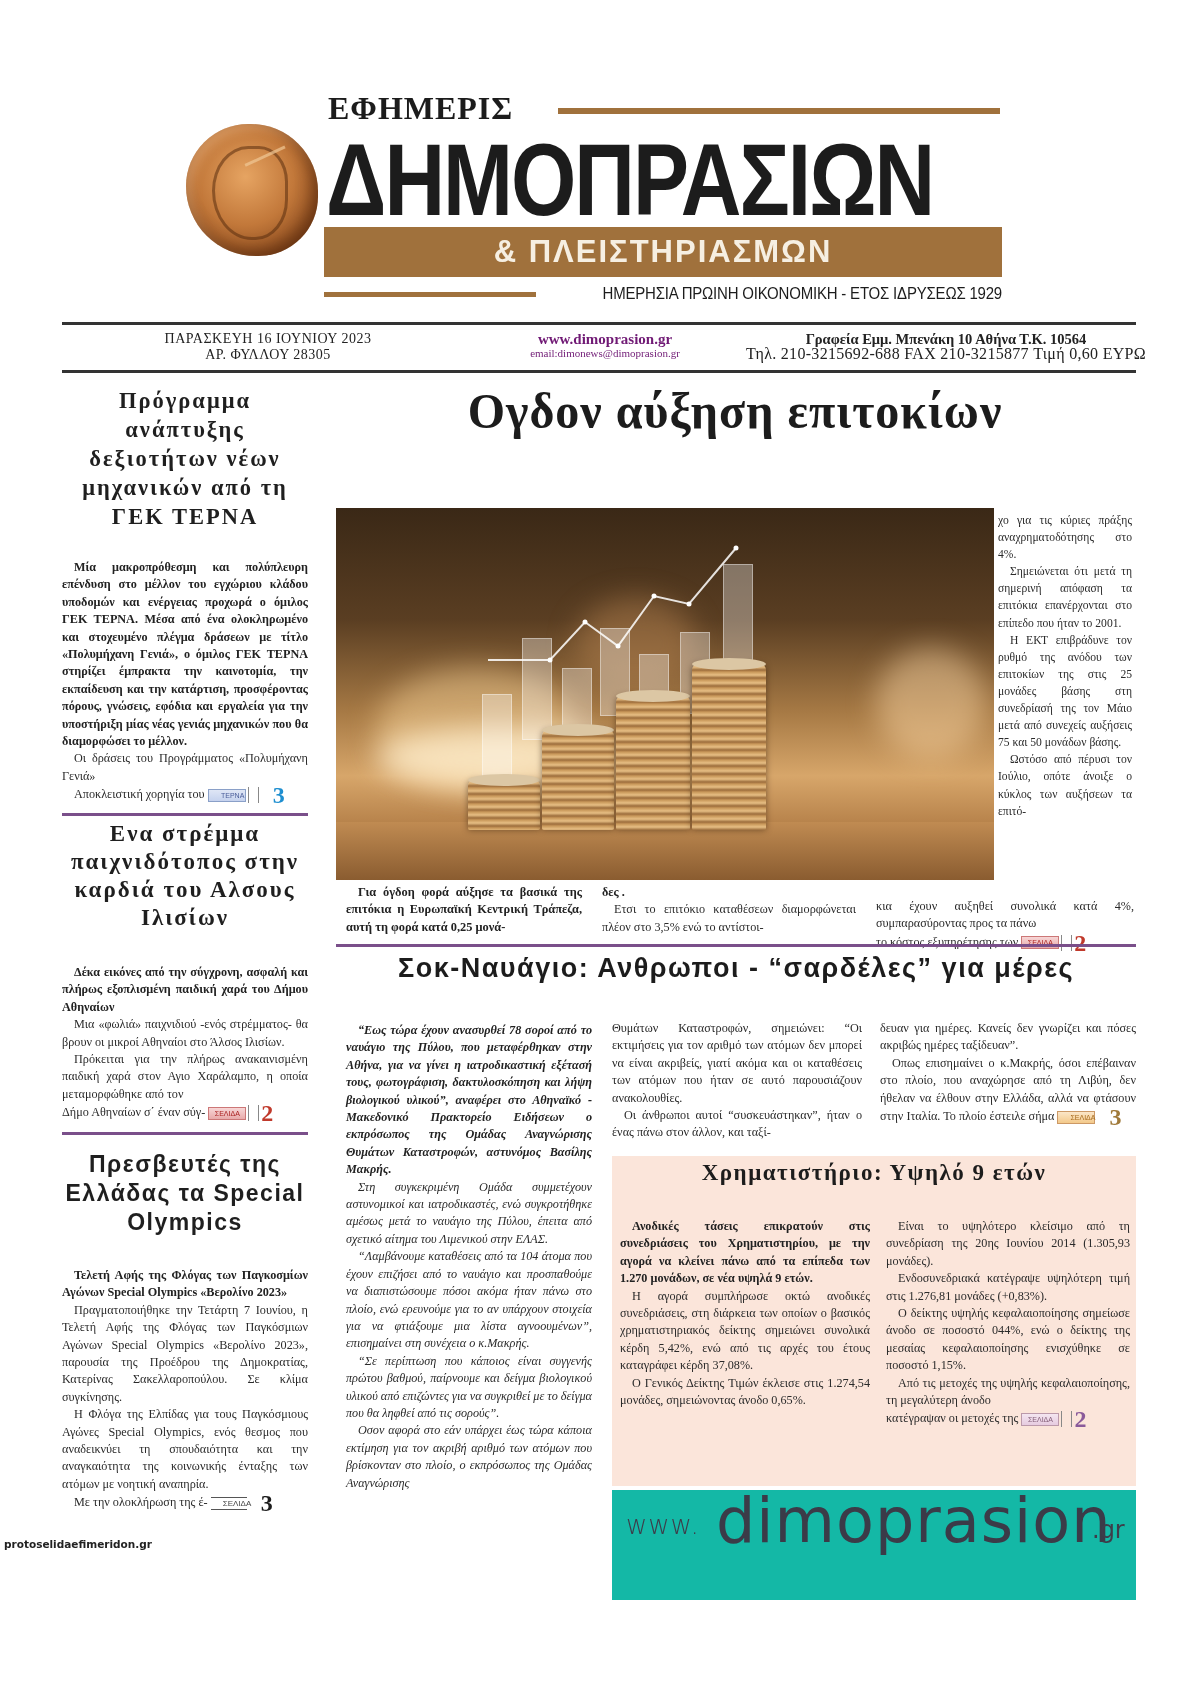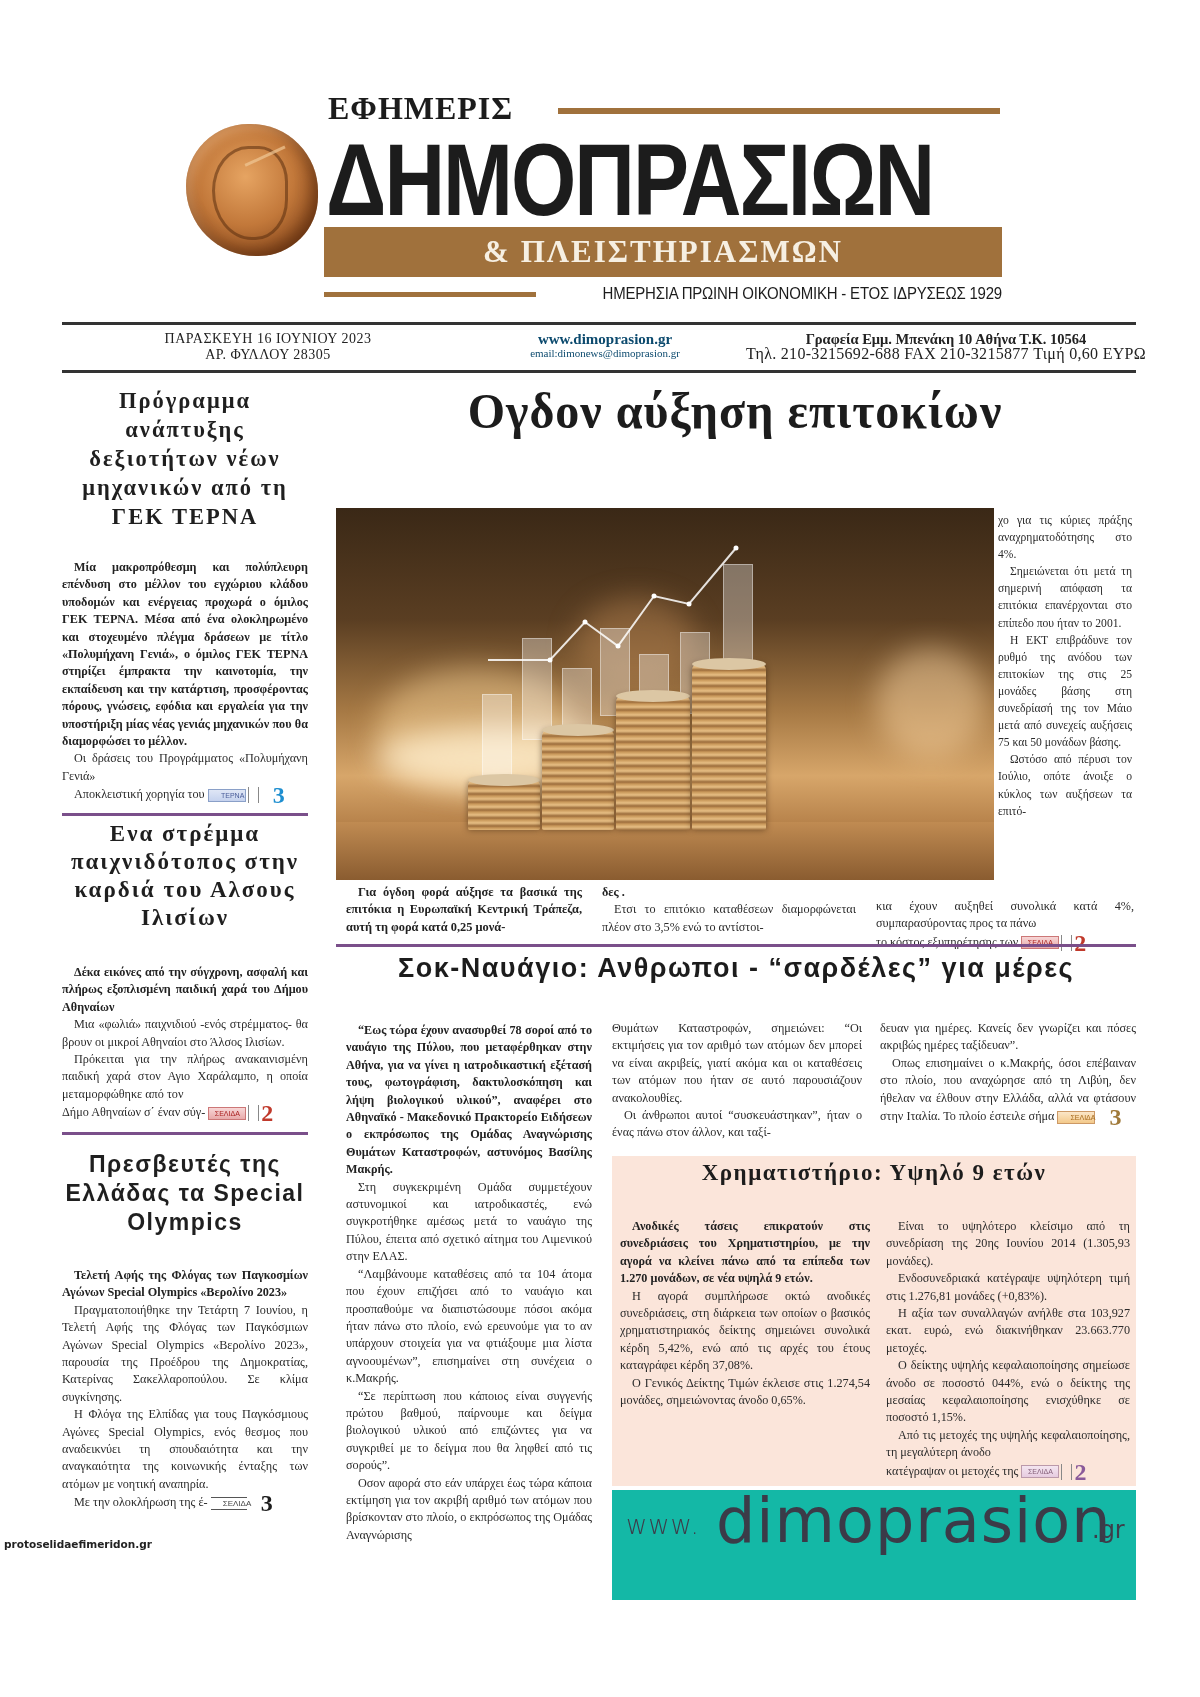--- a/index.html
+++ b/index.html
@@ -6,28 +6,28 @@
   body { width:1200px; height:1697px; position:relative; overflow:hidden; font-family:"Liberation Serif", serif; color:#1a1a1a; }
   .abs { position:absolute; }
 
   
   .coin { left:186px; top:124px; width:132px; height:132px; border-radius:48% 52% 46% 54%; background:radial-gradient(circle at 45% 40%, #e6a462 0%, #c2783a 45%, #8a4a1e 80%, #6b3714 100%); box-shadow:inset -6px -6px 14px rgba(70,30,5,.5), inset 6px 6px 10px rgba(255,210,160,.35); }
   .coin .face { position:absolute; left:26px; top:22px; width:70px; height:88px; border-radius:50% 40% 45% 55%; border:3px solid rgba(90,45,15,.55); }
   .coin .wing { position:absolute; left:60px; top:30px; width:44px; height:14px; border-top:3px solid rgba(240,200,150,.7); transform:rotate(-25deg); }
   .efimeris { left:328px; top:92px; font-family:"Liberation Serif", serif; font-weight:bold; font-size:32px; letter-spacing:1px; color:#1c1c1c; line-height:1; }
   .topbar { left:558px; top:108px; width:442px; height:6px; background:#a0713c; }
   .dimo { left:326px; top:128px; width:676px; font-family:"Liberation Sans", sans-serif; font-weight:900; font-size:84px; line-height:1; color:#1c1c1c; letter-spacing:-2px; transform:scaleY(1.22); transform-origin:top left; white-space:nowrap; }
-  .plei { left:324px; top:227px; width:678px; height:50px; background:#a0713c; color:#f6efe2; text-align:center; font-family:Liberation Serif, serif; font-weight:bold; font-size:31px; line-height:50px; letter-spacing:2px; }
+  .plei { left:324px; top:227px; width:678px; height:50px; background:#a0713c; color:#f6efe2; text-align:center; font-family:Liberation Sans, sans-serif; font-weight:bold; font-size:31px; line-height:50px; letter-spacing:2px; }
   .bottombar { left:324px; top:292px; width:212px; height:5px; background:#a0713c; }
   .tagline { left:540px; top:284px; width:462px; text-align:right; font-family:"Liberation Sans", sans-serif; font-size:15px; letter-spacing:-0.2px; color:#1c1c1c; transform:scaleY(1.1); }
 
   
   .rule-thick { height:3px; background:#333; }
   .info-left { left:118px; top:331px; width:300px; text-align:center; font-family:"Liberation Serif", serif; font-size:14px; line-height:16px; color:#222; letter-spacing:.5px; }
-  .info-mid { left:480px; top:331px; width:250px; text-align:center; font-family:"Liberation Serif", serif; color:#0c4a6e; }
+  .info-mid { left:480px; top:331px; width:250px; text-align:center; font-family:"Liberation Serif", serif; color:#701a75; }
   .info-mid .w { font-size:15px; font-weight:bold; line-height:16px; }
   .info-mid .e { font-size:11px; line-height:13px; }
   .info-right { left:746px; top:331px; width:400px; text-align:center; font-family:"Liberation Serif", serif; color:#222; }
   .info-right .a { font-size:14.5px; font-weight:bold; line-height:16px; }
   .info-right .t { font-size:16px; line-height:14px; letter-spacing:.3px;text-align:right; }
 
   
   .hd { font-family:"Liberation Serif", serif; font-weight:bold; text-align:center; color:#1f1f1f; letter-spacing:2px; }
   .txt { font-family:"Liberation Serif", serif; font-size:12.2px; line-height:17.4px; color:#2a2a2a; text-align:justify; }
   .txt p { margin:0; text-indent:12px; }
@@ -217,21 +217,21 @@
       <span class="logo red">ΣΕΛΙΔΑ</span>
       <span class="fig"></span>
       <span class="num" style="color:#c0392b;">2</span>
     </span>
   </p>
 </div>
 <div class="abs purple-rule" style="left:336px;top:944px;width:800px;"></div>
 
 <div class="abs head2">Σοκ-Ναυάγιο: Ανθρωποι - “σαρδέλες” για μέρες</div>
 
-<div class="abs txt" style="left:346px;top:1022px;width:246px;">
+<div class="abs txt" style="left:346px;top:1022px;width:246px;font-style:italic;">
   <p class="b">“Εως τώρα έχουν ανασυρθεί 78 σοροί από το ναυάγιο της Πύλου, που μεταφέρθηκαν στην Αθήνα, για να γίνει η ιατροδικαστική εξέτασή τους, φωτογράφιση, δακτυλοσκόπηση και λήψη βιολογικού υλικού”, αναφέρει στο Αθηναϊκό - Μακεδονικό Πρακτορείο Ειδήσεων ο εκπρόσωπος της Ομάδας Αναγνώρισης Θυμάτων Καταστροφών, αστυνόμος Βασίλης Μακρής.</p>
   <p>Στη συγκεκριμένη Ομάδα συμμετέχουν αστυνομικοί και ιατροδικαστές, ενώ συγκροτήθηκε αμέσως μετά το ναυάγιο της Πύλου, έπειτα από σχετικό αίτημα του Λιμενικού στην ΕΛΑΣ.</p>
   <p>“Λαμβάνουμε καταθέσεις από τα 104 άτομα που έχουν επιζήσει από το ναυάγιο και προσπαθούμε να διαπιστώσουμε πόσοι ακόμα ήταν πάνω στο πλοίο, ενώ ερευνούμε για το αν υπάρχουν στοιχεία για να φτιάξουμε μια λίστα αγνοουμένων”, επισημαίνει στη συνέχεια ο κ.Μακρής.</p>
   <p>“Σε περίπτωση που κάποιος είναι συγγενής πρώτου βαθμού, παίρνουμε και δείγμα βιολογικού υλικού από επιζώντες για να συγκριθεί με το δείγμα που θα ληφθεί από τις σορούς”.</p>
   <p>Οσον αφορά στο εάν υπάρχει έως τώρα κάποια εκτίμηση για τον ακριβή αριθμό των ατόμων που βρίσκονταν στο πλοίο, ο εκπρόσωπος της Ομάδας Αναγνώρισης</p>
 </div>
 <div class="abs txt" style="left:612px;top:1020px;width:250px;">
   <p class="ni">Θυμάτων Καταστροφών, σημειώνει: “Οι εκτιμήσεις για τον αριθμό των ατόμων δεν μπορεί να είναι ακριβείς, γιατί ακόμα και οι καταθέσεις των ατόμων που ήταν σε αυτό παρουσιάζουν ανακολουθίες.</p>
   <p>Οι άνθρωποι αυτοί “συσκευάστηκαν”, ήταν ο ένας πάνω στον άλλον, και ταξί-</p>
 </div>
@@ -249,21 +249,20 @@
 <div class="abs stockbox"></div>
 <div class="abs stock-title">Χρηματιστήριο: Υψηλό 9 ετών</div>
 <div class="abs txt" style="left:620px;top:1218px;width:250px;">
   <p class="b">Ανοδικές τάσεις επικρατούν στις συνεδριάσεις του Χρηματιστηρίου, με την αγορά να κλείνει πάνω από τα επίπεδα των 1.270 μονάδων, σε νέα υψηλά 9 ετών.</p>
   <p>Η αγορά συμπλήρωσε οκτώ ανοδικές συνεδριάσεις, στη διάρκεια των οποίων ο βασικός χρηματιστηριακός δείκτης σημειώνει συνολικά κέρδη 5,42%, ενώ από τις αρχές του έτους καταγράφει κέρδη 37,08%.</p>
   <p>Ο Γενικός Δείκτης Τιμών έκλεισε στις 1.274,54 μονάδες, σημειώνοντας άνοδο 0,65%.</p>
 </div>
 <div class="abs txt" style="left:886px;top:1218px;width:244px;">
   <p>Είναι το υψηλότερο κλείσιμο από τη συνεδρίαση της 20ης Ιουνίου 2014 (1.305,93 μονάδες).</p>
   <p>Ενδοσυνεδριακά κατέγραψε υψηλότερη τιμή στις 1.276,81 μονάδες (+0,83%).</p>
-  <p>Η αξία των συναλλαγών ανήλθε στα 103,927 εκατ. ευρώ, ενώ διακινήθηκαν 23.663.770 μετοχές.</p>
   <p>Ο δείκτης υψηλής κεφαλαιοποίησης σημείωσε άνοδο σε ποσοστό 044%, ενώ ο δείκτης της μεσαίας κεφαλαιοποίησης ενισχύθηκε σε ποσοστό 1,15%.</p>
   <p>Από τις μετοχές της υψηλής κεφαλαιοποίησης, τη μεγαλύτερη άνοδο</p>
   <p class="ni">
     <span>κατέγραψαν οι μετοχές της</span>
     <span class="ref">
       <span class="logo pink">ΣΕΛΙΔΑ</span>
       <span class="fig"></span>
       <span class="num" style="color:#8a5a9a;">2</span>
     </span>
   </p>

